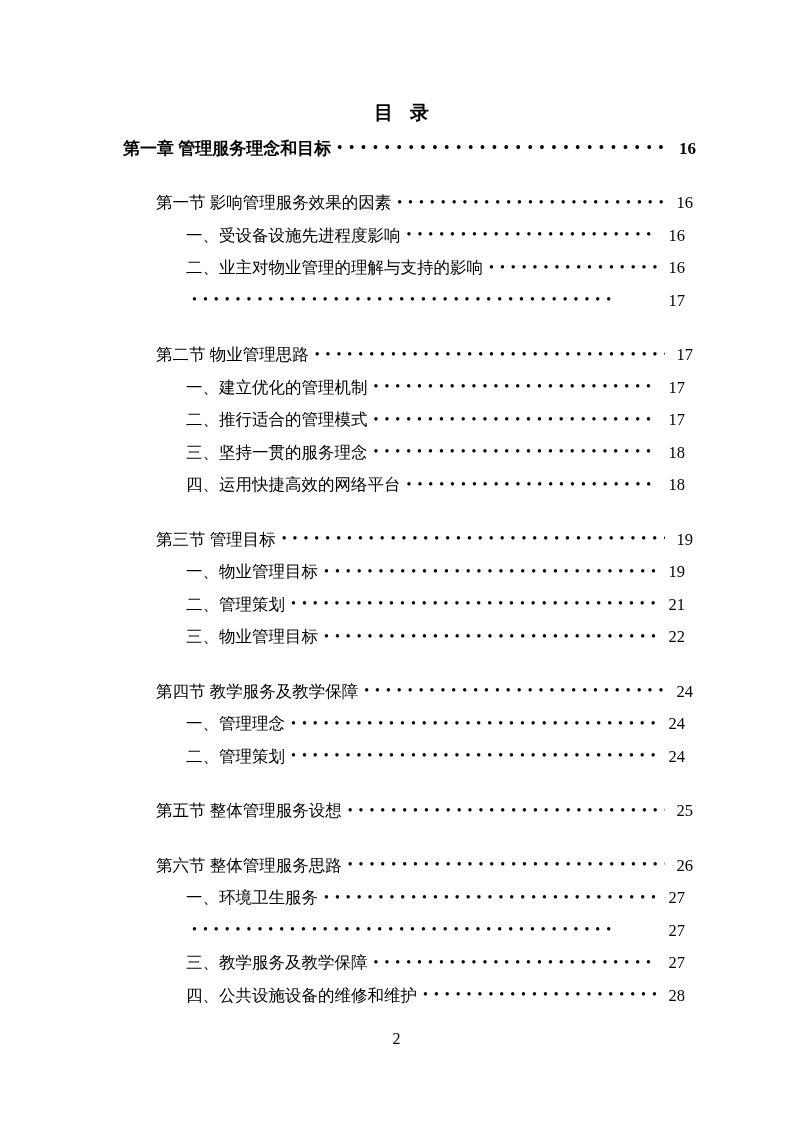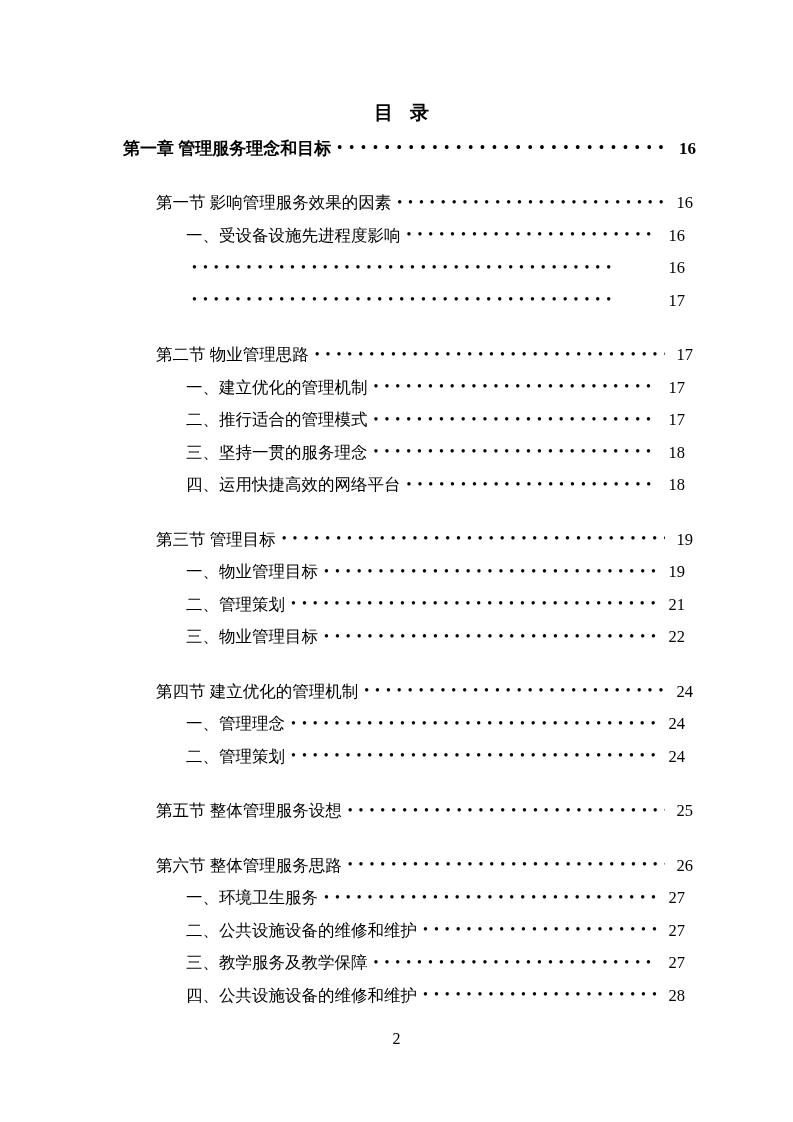--- a/index.html
+++ b/index.html
@@ -115,20 +115,21 @@
           <span class="label">第一节  影响管理服务效果的因素</span>
           <span class="dots">•••••••••••••••••••••••••••••••••••••••</span>
           <span class="page-num">16</span>
         </li>
         <li class="toc-row lvl3">
           <span class="label">一、受设备设施先进程度影响</span>
           <span class="dots">•••••••••••••••••••••••••••••••••••••••</span>
           <span class="page-num">16</span>
         </li>
         <li class="toc-row lvl3">
+          <span class="label">二、业主对物业管理的理解与支持的影响</span>
           <span class="dots">•••••••••••••••••••••••••••••••••••••••</span>
           <span class="page-num">16</span>
         </li>
         <li class="toc-row lvl3">
           <span class="dots">•••••••••••••••••••••••••••••••••••••••</span>
           <span class="page-num">17</span>
         </li>
         <li class="toc-row lvl2">
           <span class="label">第二节  物业管理思路</span>
           <span class="dots">•••••••••••••••••••••••••••••••••••••••</span>
@@ -168,21 +169,21 @@
           <span class="label">二、管理策划</span>
           <span class="dots">•••••••••••••••••••••••••••••••••••••••</span>
           <span class="page-num">21</span>
         </li>
         <li class="toc-row lvl3">
           <span class="label">三、物业管理目标</span>
           <span class="dots">•••••••••••••••••••••••••••••••••••••••</span>
           <span class="page-num">22</span>
         </li>
         <li class="toc-row lvl2">
-          <span class="label">第四节  建立优化的管理机制</span>
+          <span class="label">第四节  教学服务及教学保障</span>
           <span class="dots">•••••••••••••••••••••••••••••••••••••••</span>
           <span class="page-num">24</span>
         </li>
         <li class="toc-row lvl3">
           <span class="label">一、管理理念</span>
           <span class="dots">•••••••••••••••••••••••••••••••••••••••</span>
           <span class="page-num">24</span>
         </li>
         <li class="toc-row lvl3">
           <span class="label">二、管理策划</span>
@@ -198,21 +199,20 @@
           <span class="label">第六节  整体管理服务思路</span>
           <span class="dots">•••••••••••••••••••••••••••••••••••••••</span>
           <span class="page-num">26</span>
         </li>
         <li class="toc-row lvl3">
           <span class="label">一、环境卫生服务</span>
           <span class="dots">•••••••••••••••••••••••••••••••••••••••</span>
           <span class="page-num">27</span>
         </li>
         <li class="toc-row lvl3">
-          <span class="label">二、公共设施设备的维修和维护</span>
           <span class="dots">•••••••••••••••••••••••••••••••••••••••</span>
           <span class="page-num">27</span>
         </li>
         <li class="toc-row lvl3">
           <span class="label">三、教学服务及教学保障</span>
           <span class="dots">•••••••••••••••••••••••••••••••••••••••</span>
           <span class="page-num">27</span>
         </li>
         <li class="toc-row lvl3">
           <span class="label">四、公共设施设备的维修和维护</span>

